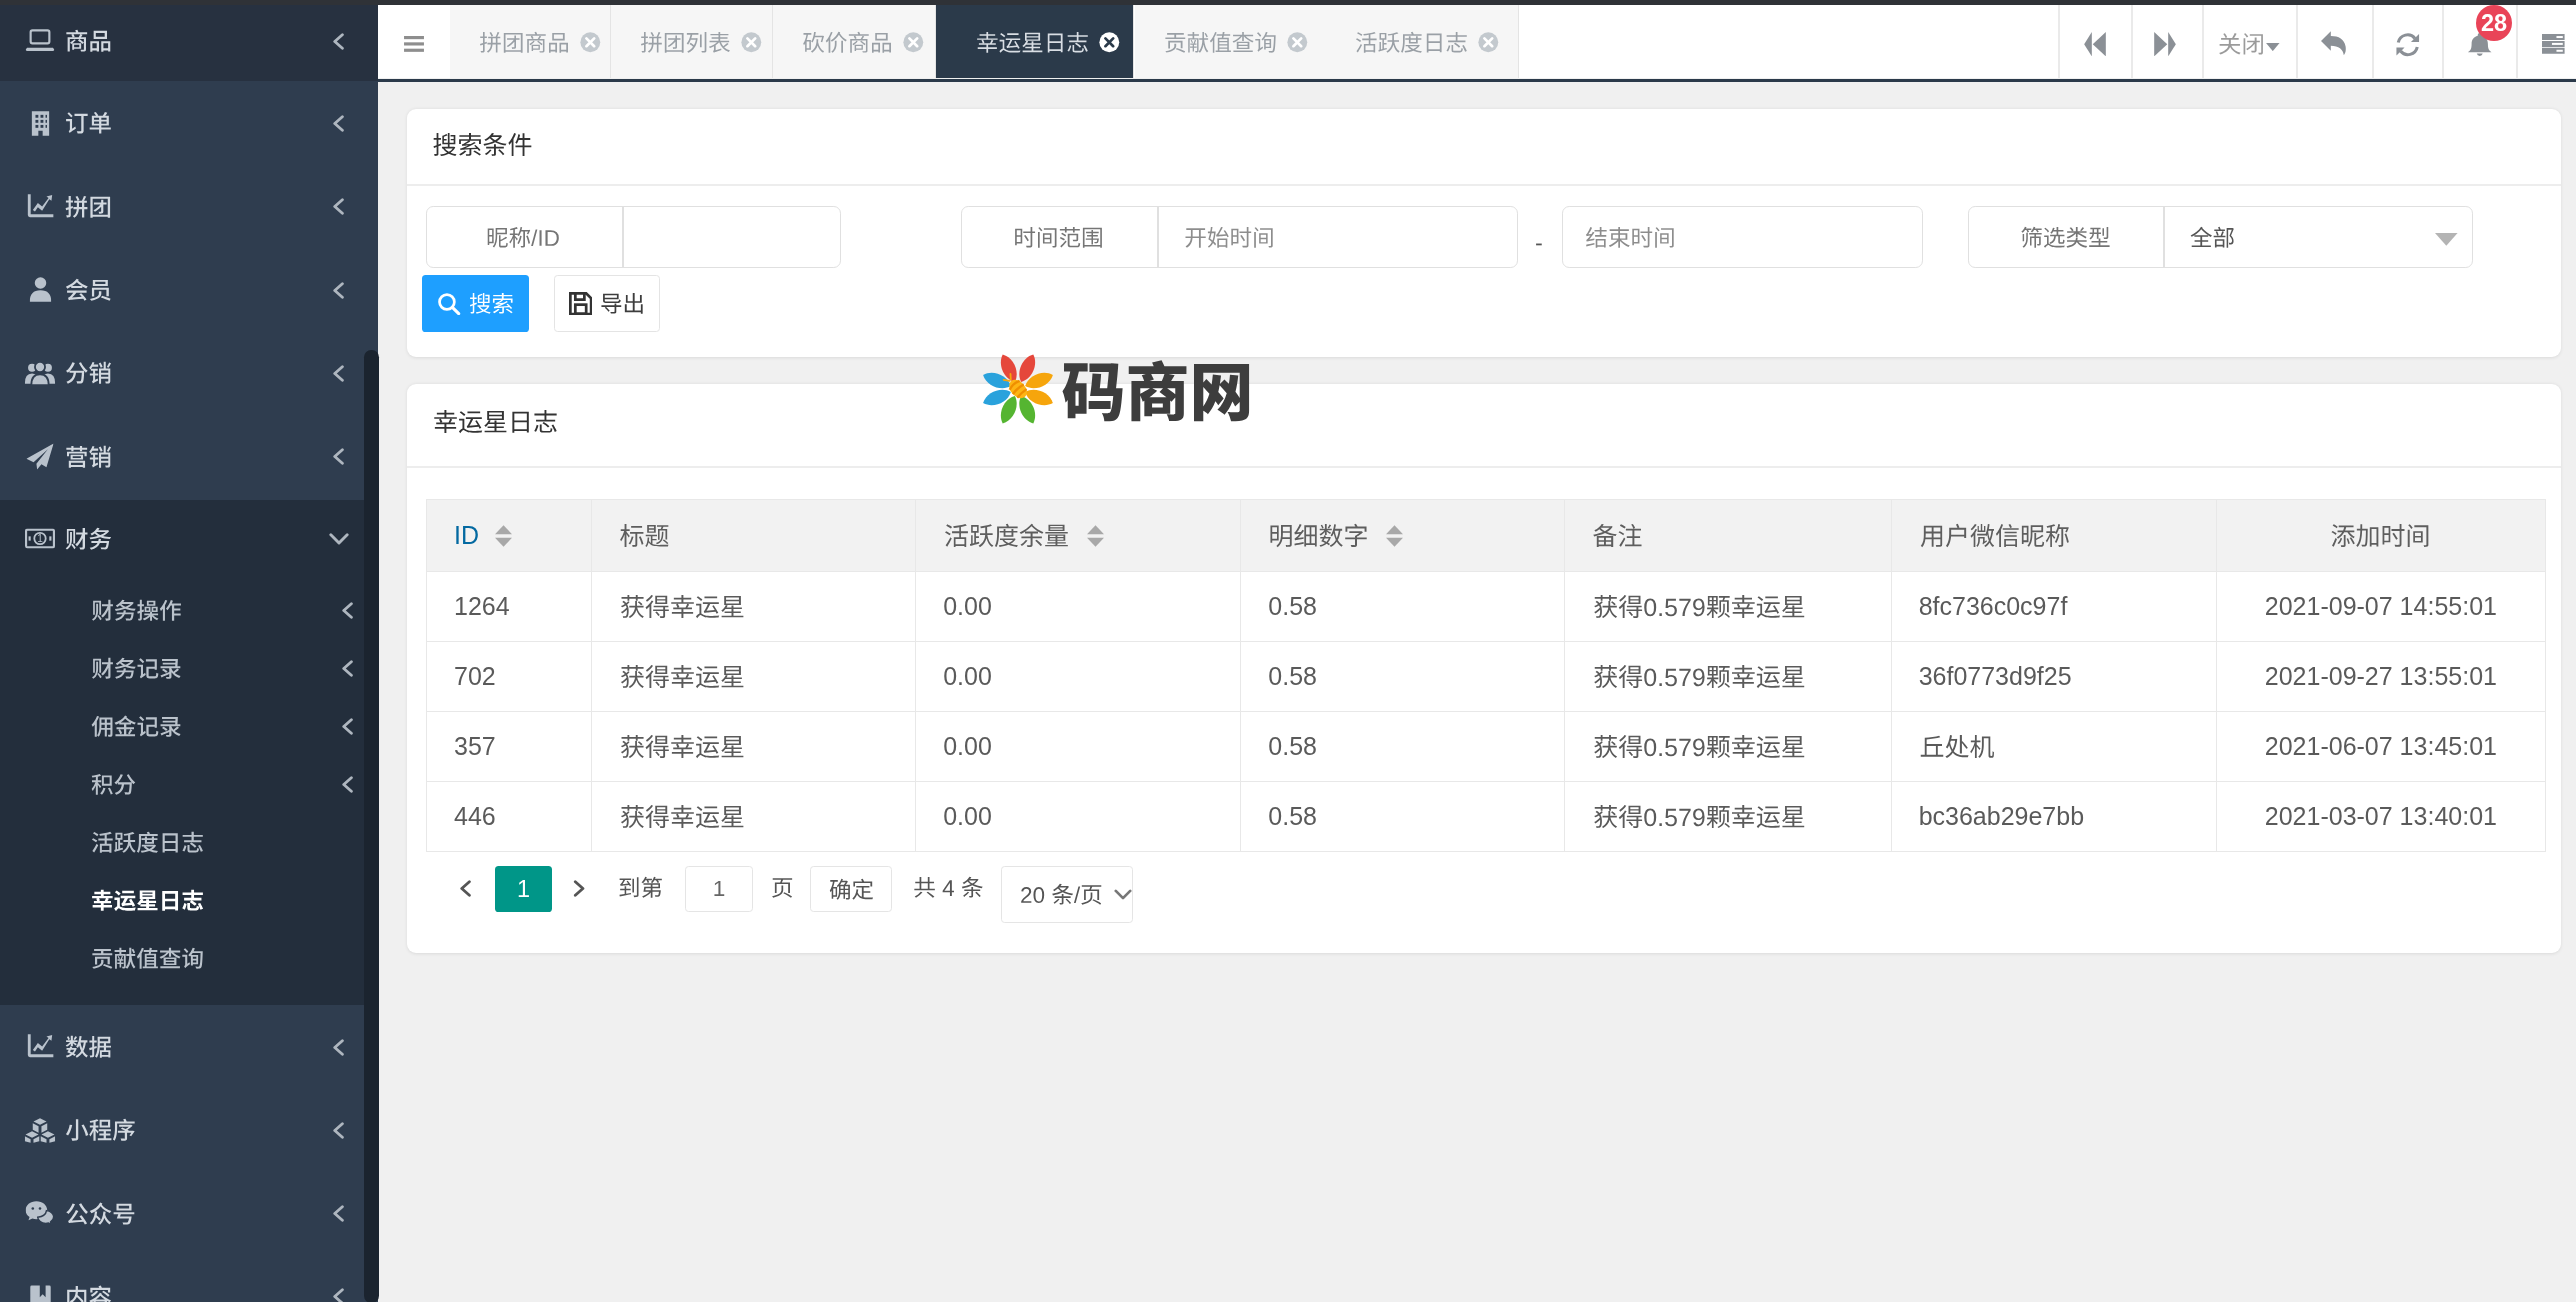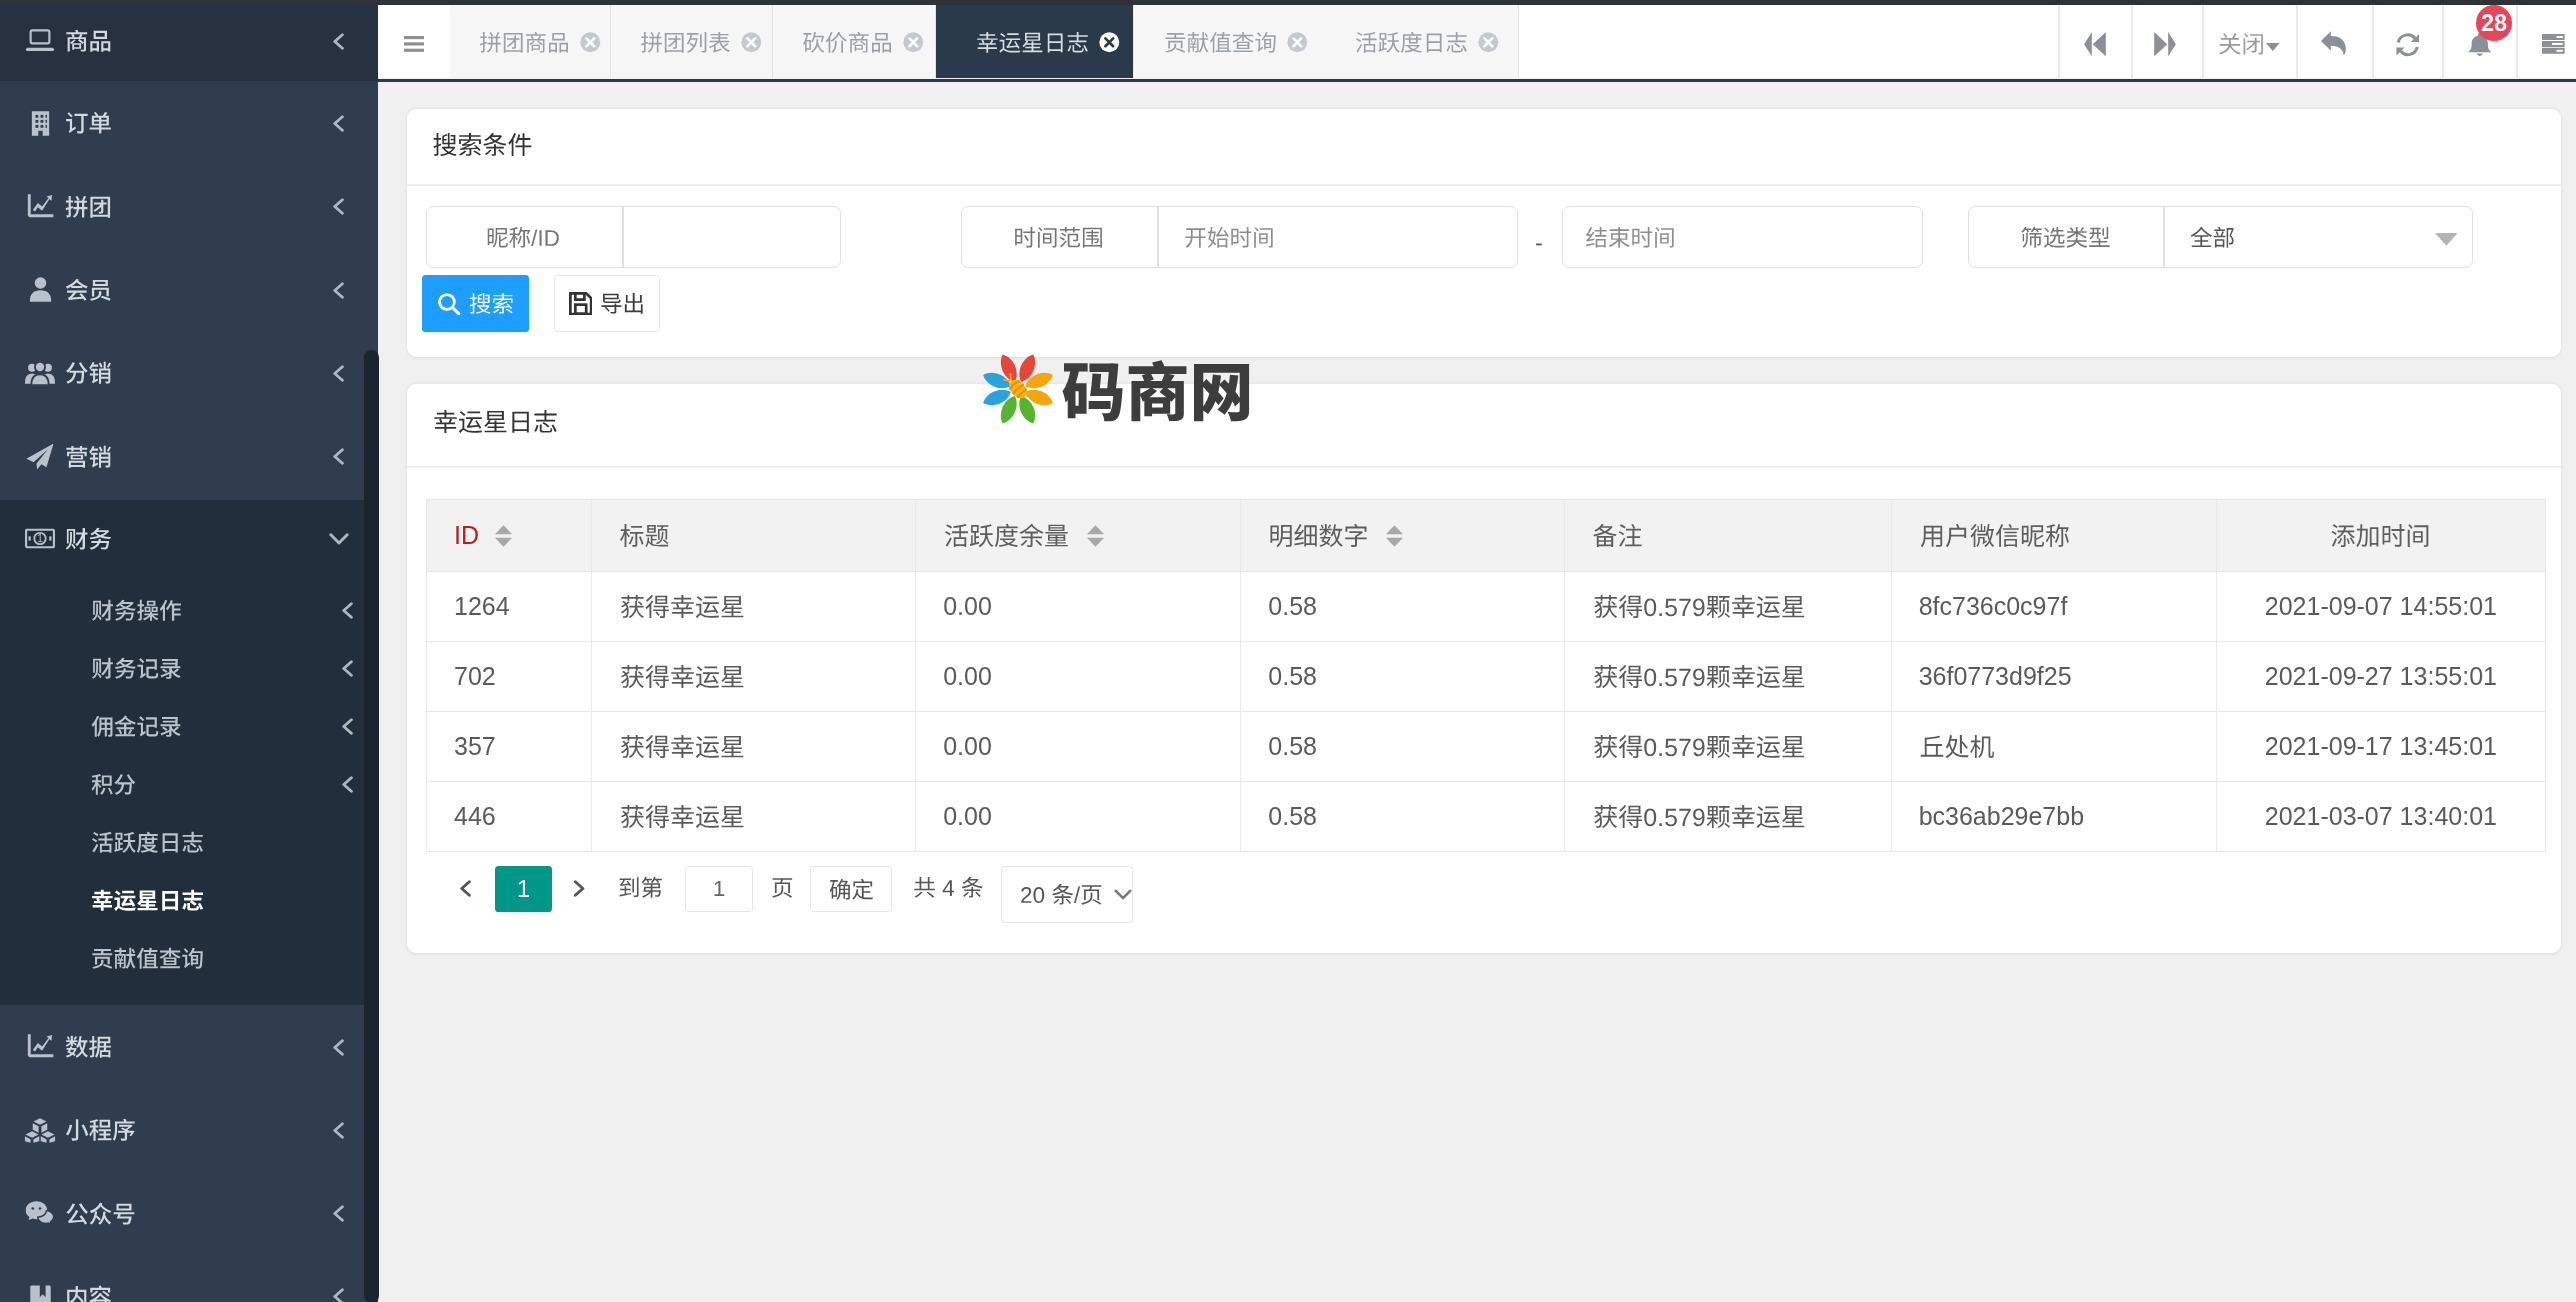--- a/index.html
+++ b/index.html
@@ -563,21 +563,21 @@
       <col style="width:325px">
       <col style="width:324px">
       <col style="width:326px">
       <col style="width:325px">
       <col style="width:329px">
     </colgroup>
     <thead>
       <tr>
         <td>
           <div class="cell" style="height:71px">
-            <span class="num" style="color:#b91c1c">ID</span>
+            <span class="num" style="color:#0369a1">ID</span>
             <svg width="17" height="22" viewBox="0 0 19 24">
               <path d="M9.5 0 L19 10 L0 10 Z" fill="#a8a8a8"></path>
               <path d="M9.5 24 L19 14 L0 14 Z" fill="#a8a8a8"></path>
             </svg>
           </div>
         </td>
         <td>
           <div class="cell" style="height:71px">
             <svg class="" width="51" height="25" viewBox="0 -24.64 56 28.00">
               <path fill="#5e5e5e" d="M13 -21.4V-19.4H25.3V-21.4ZM21.8 -9.1C23.1 -6.3 24.4 -2.7 24.9 -0.4L26.8 -1.1C26.3 -3.4 25 -6.9 23.6 -9.7ZM13.7 -9.6C13 -6.6 11.8 -3.6 10.2 -1.6C10.7 -1.4 11.5 -0.8 11.9 -0.5C13.4 -2.6 14.8 -5.9 15.7 -9.2ZM11.8 -14.7V-12.7H17.8V-0.5C17.8 -0.1 17.7 -0 17.3 0C16.9 0 15.6 0 14.1 -0C14.4 0.6 14.7 1.5 14.8 2.1C16.8 2.1 18.1 2.1 18.9 1.7C19.7 1.4 19.9 0.7 19.9 -0.5V-12.7H26.8V-14.7ZM5.7 -23.5V-17.6H1.4V-15.6H5.2C4.3 -12.2 2.5 -8.1 0.7 -6C1.1 -5.5 1.6 -4.6 1.8 -4.1C3.2 -5.9 4.6 -8.8 5.7 -11.8V2.2H7.8V-12.4C8.7 -11.1 9.8 -9.3 10.3 -8.4L11.5 -10.1C11 -10.9 8.6 -13.9 7.8 -14.9V-15.6H11.4V-17.6H7.8V-23.5ZM32.9 -17.2H38.6V-15.1H32.9ZM32.9 -20.8H38.6V-18.7H32.9ZM31 -22.3V-13.6H40.6V-22.3ZM47.5 -14.8C47.3 -7.6 46.7 -4 40.8 -2.2C41.2 -1.8 41.7 -1.2 41.8 -0.8C48.2 -2.9 49 -6.9 49.2 -14.8ZM48.4 -5.2C50.2 -3.9 52.4 -2.1 53.4 -0.9L54.7 -2.2C53.6 -3.4 51.4 -5.1 49.7 -6.3ZM31.5 -8.5C31.3 -4.4 30.8 -1 28.9 1.1C29.4 1.4 30.2 1.9 30.5 2.2C31.5 0.8 32.2 -0.8 32.6 -2.7C35.1 1 39.2 1.6 45.2 1.6H54.2C54.3 1.1 54.7 0.3 55 -0.2C53.3 -0.1 46.5 -0.1 45.2 -0.1C41.9 -0.1 39.1 -0.3 36.9 -1.2V-5.2H41.5V-6.8H36.9V-9.8H42V-11.5H29.4V-9.8H35.1V-2.3C34.2 -2.9 33.5 -3.8 33 -4.9C33.1 -6 33.2 -7.1 33.3 -8.3ZM43.1 -17.8V-6H44.9V-16.2H51.5V-6.1H53.4V-17.8H48.1C48.5 -18.6 48.8 -19.6 49.2 -20.5H54.7V-22.2H42V-20.5H47.1C46.8 -19.6 46.5 -18.6 46.2 -17.8Z"></path>
@@ -744,21 +744,21 @@
         </td>
         <td>
           <div class="cell" style="height:69px">
             <svg class="" width="76" height="25" viewBox="0 -24.64 84 28.00">
               <path fill="#5a5a5a" d="M22 -22.7C18.3 -21.4 11.4 -20.7 5.9 -20.4V-1.3H1.4V0.8H26.6V-1.3H20.5V-11.3H25.2V-13.4H8V-18.6C13.3 -18.9 19.4 -19.6 23.2 -20.9ZM8 -1.3V-11.3H18.4V-1.3ZM39.9 -17.1C39.4 -13.2 38.4 -10 37.1 -7.3C35.9 -9.2 35 -11.7 34.3 -14.8C34.6 -15.5 34.8 -16.3 35.1 -17.1ZM34.2 -23.4C33.4 -17.9 31.7 -12.6 29.5 -9.7C30 -9.4 30.8 -8.9 31.2 -8.5C31.9 -9.5 32.6 -10.7 33.2 -12C33.9 -9.4 34.9 -7.2 36 -5.4C34.1 -2.7 31.8 -0.7 29 0.6C29.5 1 30.3 1.8 30.7 2.3C33.3 1 35.5 -1 37.3 -3.6C40.7 0.5 45.2 1.4 50 1.4H54.2C54.3 0.8 54.7 -0.3 55 -0.8C53.9 -0.8 51 -0.8 50.1 -0.8C45.8 -0.8 41.6 -1.6 38.4 -5.4C40.3 -8.8 41.7 -13.2 42.3 -18.8L40.9 -19.2L40.5 -19.1H35.6C35.9 -20.3 36.1 -21.6 36.4 -22.9ZM45.2 -23.5V-2.9H47.5V-14.6C49.4 -12.3 51.4 -9.7 52.4 -8L54.2 -9.1C53 -11.1 50.3 -14.3 48.2 -16.6L47.5 -16.2V-23.5ZM69.9 -21.9V-12.9C69.9 -8.6 69.6 -3 65.8 0.9C66.2 1.1 67.1 1.8 67.4 2.2C71.4 -1.9 72 -8.3 72 -12.9V-19.9H77.3V-1.9C77.3 0.5 77.4 1 77.9 1.4C78.3 1.8 78.9 2 79.5 2C79.9 2 80.5 2 80.9 2C81.5 2 82 1.8 82.4 1.6C82.8 1.3 83 0.8 83.2 0C83.3 -0.7 83.4 -2.8 83.4 -4.4C82.9 -4.5 82.2 -4.9 81.8 -5.3C81.8 -3.4 81.8 -1.9 81.7 -1.3C81.6 -0.6 81.6 -0.4 81.4 -0.2C81.3 -0.1 81.1 0 80.8 0C80.6 0 80.2 0 80 0C79.8 0 79.7 -0.1 79.5 -0.2C79.4 -0.3 79.3 -0.8 79.3 -1.7V-21.9ZM62.1 -23.5V-17.5H57.5V-15.5H61.8C60.8 -11.6 58.8 -7.3 56.8 -4.9C57.1 -4.4 57.7 -3.6 57.9 -3C59.4 -4.9 61 -8.1 62.1 -11.4V2.2H64.1V-10.6C65.2 -9.2 66.6 -7.5 67.1 -6.6L68.4 -8.3C67.8 -9 65.1 -12 64.1 -13V-15.5H68.3V-17.5H64.1V-23.5Z"></path>
             </svg>
           </div>
         </td>
         <td>
           <div class="cellc" style="height:69px">
-            <span class="num">2021-09-17 13:45:01</span>
+            <span class="num">2021-06-07 13:45:01</span>
           </div>
         </td>
       </tr>
       <tr>
         <td>
           <div class="cell" style="height:69px">
             <span class="num">446</span>
           </div>
         </td>
         <td>

